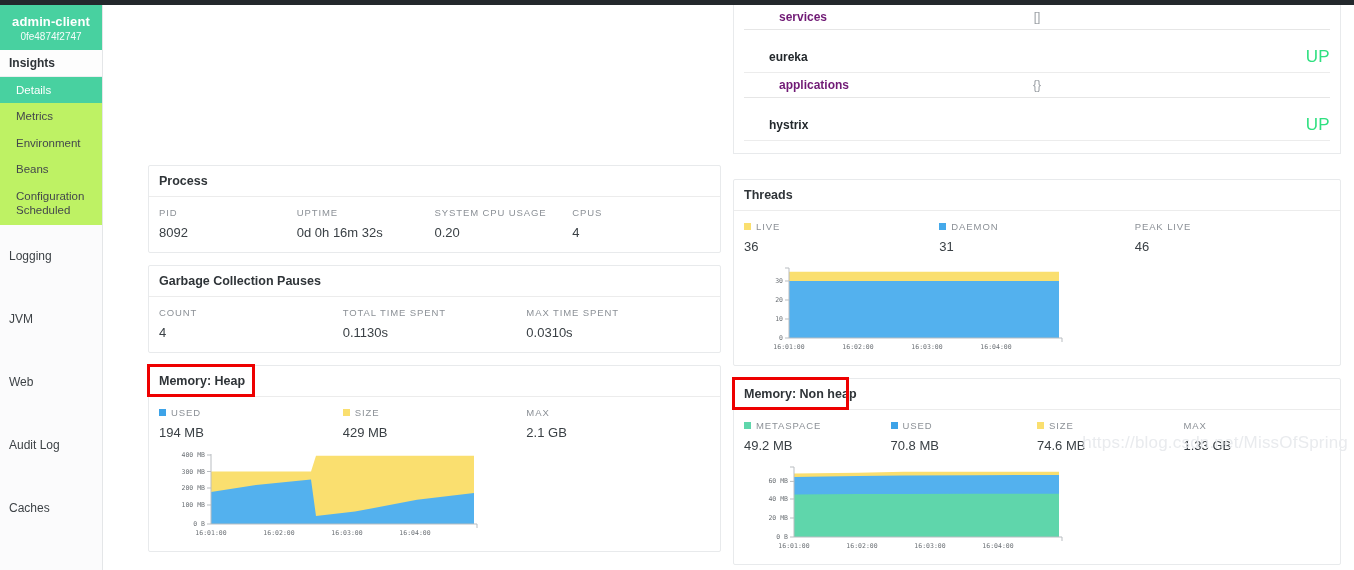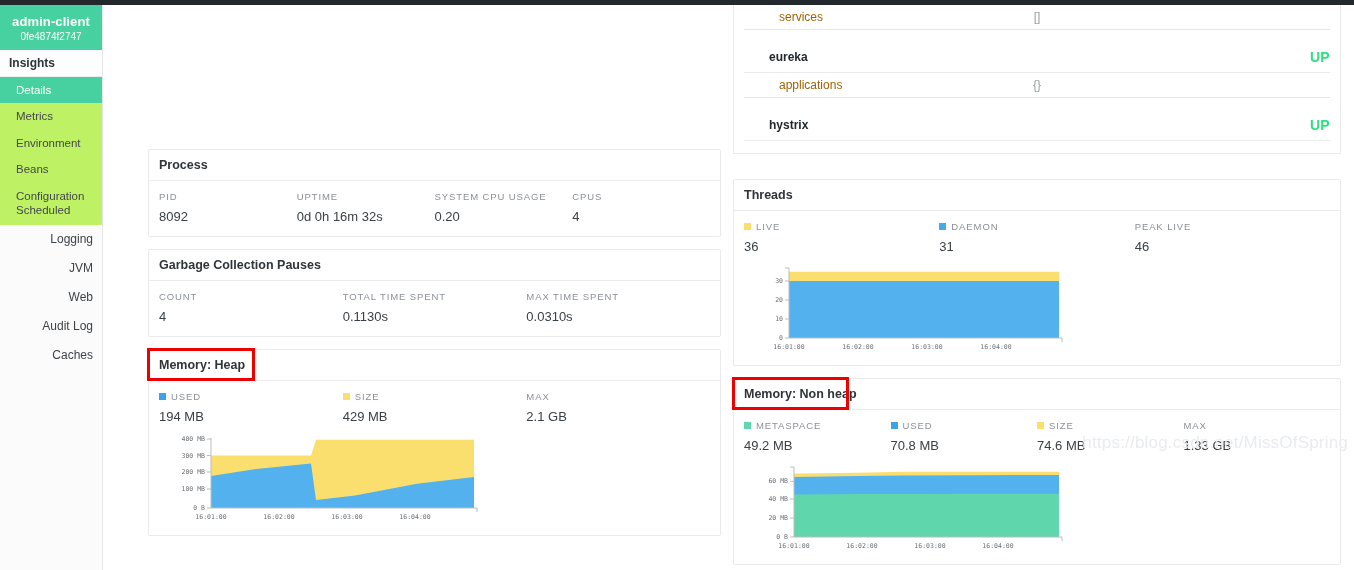--- a/index.html
+++ b/index.html
@@ -38,21 +38,21 @@
     font-size:12px; font-weight:bold; color:#2f3438;
     background:#fdfdfd;
     border-bottom:1px solid #eceef0;
   }
   .subnav { background:#bef264; padding-bottom:2px; }
   .subnav .nav-item { padding:6px 9px 6px 16px; font-size:11.5px; color:#44484c; }
   .subnav .nav-item.active { background:#48d1a0; color:#fff; }
   .nav-item { padding:6px 9px; font-size:12px; color:#3d4246; line-height:1.25; cursor:default; }
   .nav-item.two-line { line-height:1.25; }
   .nav-root { background:#fbfbfc; }
-  .nav-root .nav-item { padding:7px 9px;text-align:right; }
+  .nav-root .nav-item { padding:24px 9px; }
 
   
   .content {
     position:absolute; left:104px; top:5px; width:1250px; height:565px;
     background:#fff;
   }
   .col { position:absolute; top:0; }
   .col-left  { left:12px;  width:605px; }
   .col-right { left:629px; width:608px; }
 
@@ -82,28 +82,28 @@
   .health-panel { border:1px solid #e8eaec; border-top:none; }
   .health-rows { padding:0 10px; }
   .hrow {
     display:flex; align-items:center;
     border-bottom:1px solid #e6e6e6;
     height:25px;
     font-size:12px;
   }
   .hrow.group { height:31px; border-bottom:1px solid #ececec;gap:48px; }
   .hrow .hname { flex:0 0 auto; color:#3a3f44; }
-  .hrow.child .hname { padding-left:35px; color:#a16207; }
+  .hrow.child .hname { padding-left:35px; color:#701a75;font-weight:bold; }
   .hrow.group .hname { padding-left:25px; font-weight:bold; color:#23282c; }
   .hrow .hval {
     position:absolute; left:50%; transform:translateX(-50%);
     color:#9a9fa4; font-size:12px;
   }
   .hrow-wrap { position:relative; }
-  .hstatus { margin-left:auto; color:#2fe080; font-weight:bold; font-size:14px; letter-spacing:.3px; }
+  .hstatus { margin-left:auto; color:#2fe080; font-weight:normal; font-size:17px; letter-spacing:.3px; }
   .spacer-row { height:12px; }
 
   
   .stats { display:flex; width:100%; }
   .stat { flex:1 1 0; }
   .stat-label {
     font-size:9.5px; letter-spacing:.9px; color:#8b9096; text-transform:uppercase;
     white-space:nowrap;
   }
   .stat-value { font-size:13px; color:#3a4045; margin-top:7px; }
@@ -154,21 +154,21 @@
       <div class="nav-item">Logging</div>
       <div class="nav-item">JVM</div>
       <div class="nav-item">Web</div>
       <div class="nav-item">Audit Log</div>
       <div class="nav-item">Caches</div>
     </div>
   </div>
 
   <div class="content">
 
-    <div class="col col-left" style="top:144px;padding-left:32px;">
+    <div class="col col-left" style="top:160px;padding-left:32px;">
 
       <div class="panel">
         <div class="panel-head">Process</div>
         <div class="panel-body">
           <div class="stats">
             <div class="stat">
               <div class="stat-label">PID</div>
               <div class="stat-value">8092</div>
             </div>
             <div class="stat">

